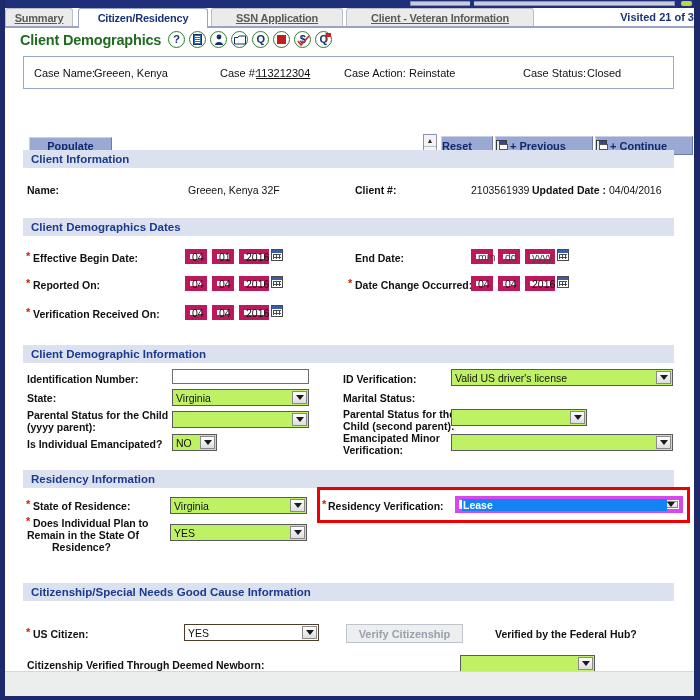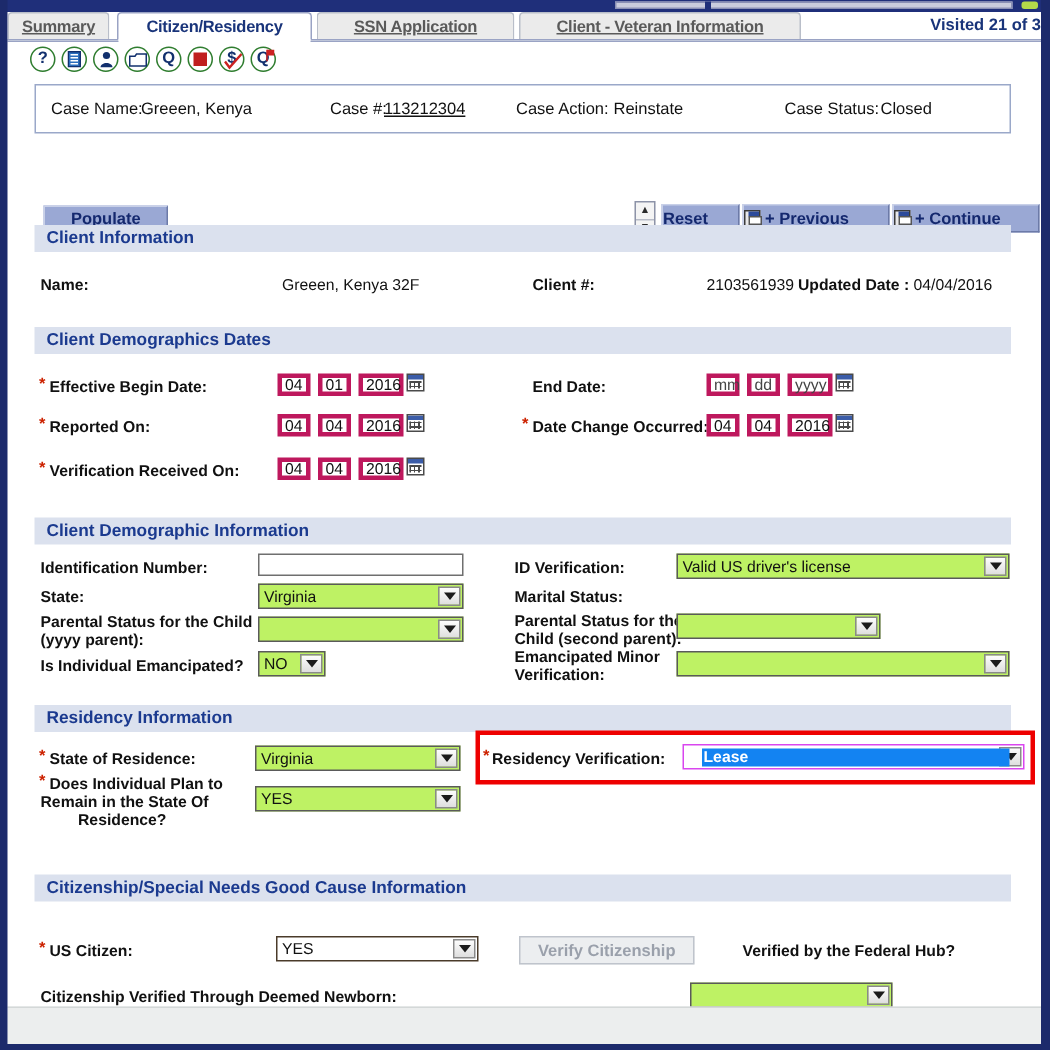--- a/index.html
+++ b/index.html
@@ -196,21 +196,21 @@
 
   
   .txt {
     position: absolute; border: 1px solid #6f6f6f;
     background: #ffffff; font-size: 10.5px; color: #111111;
     font-family: "Liberation Sans", sans-serif;
     padding: 0 2px; height: 15px;
     outline: none;
   }
   .datebox {
-    position: absolute; height: 15px; border: 3px solid #be185d;
+    position: absolute; height: 15px; border: 5px solid #be185d;
     background: #ffffff; font-size: 10.5px; color: #111111;
     display: flex; align-items: center; padding-left: 2px;
     font-family: "Liberation Sans", sans-serif;
   }
   .cal-ico {
     position: absolute; width: 12px; height: 12px;
     background: #ffffff; border: 1px solid #4a4a4a;
     overflow: hidden;
   }
   .cal-ico:before {
@@ -244,22 +244,21 @@
     content: ""; width: 0; height: 0;
     border-left: 4px solid transparent;
     border-right: 4px solid transparent;
     border-top: 5px solid #1b1b1b;
   }
   .sel .seltext {
     position: relative; z-index: 1;
     white-space: nowrap; overflow: hidden;
   }
   .sel.focused {
-    border: 1px solid #d946ef;
-    justify-content: center;
+    border: 4px solid #d946ef;
   }
   .sel.focused .seltext {
     background: #1383f2; color: #ffffff; font-weight: bold;
     padding: 0 1px;
   }
   .sel.focused-inner {
     background: #ffffff;
   }
 
   .highlight-box {
@@ -306,20 +305,21 @@
     </div>
     <div class="tab" style="left:341px;width:188px;">
       <span>Client - Veteran Information</span>
     </div>
     <div class="visited-label">Visited 21 of 3</div>
   </div>
 
   <div class="page">
 
     <div class="page-title-row">
+      <span class="page-title">Client Demographics</span>
 
       <span class="icon-circle">
         <span class="glyph">?</span>
       </span>
 
       <span class="icon-circle">
         <svg width="9" height="11" viewBox="0 0 9 11">
           <rect x="0.5" y="0.5" width="8" height="10" fill="#2b6ebd" stroke="#12306e"></rect>
           <line x1="2" y1="2.5" x2="7" y2="2.5" stroke="#ffffff" stroke-width="1"></line>
           <line x1="2" y1="4.5" x2="7" y2="4.5" stroke="#ffffff" stroke-width="1"></line>

